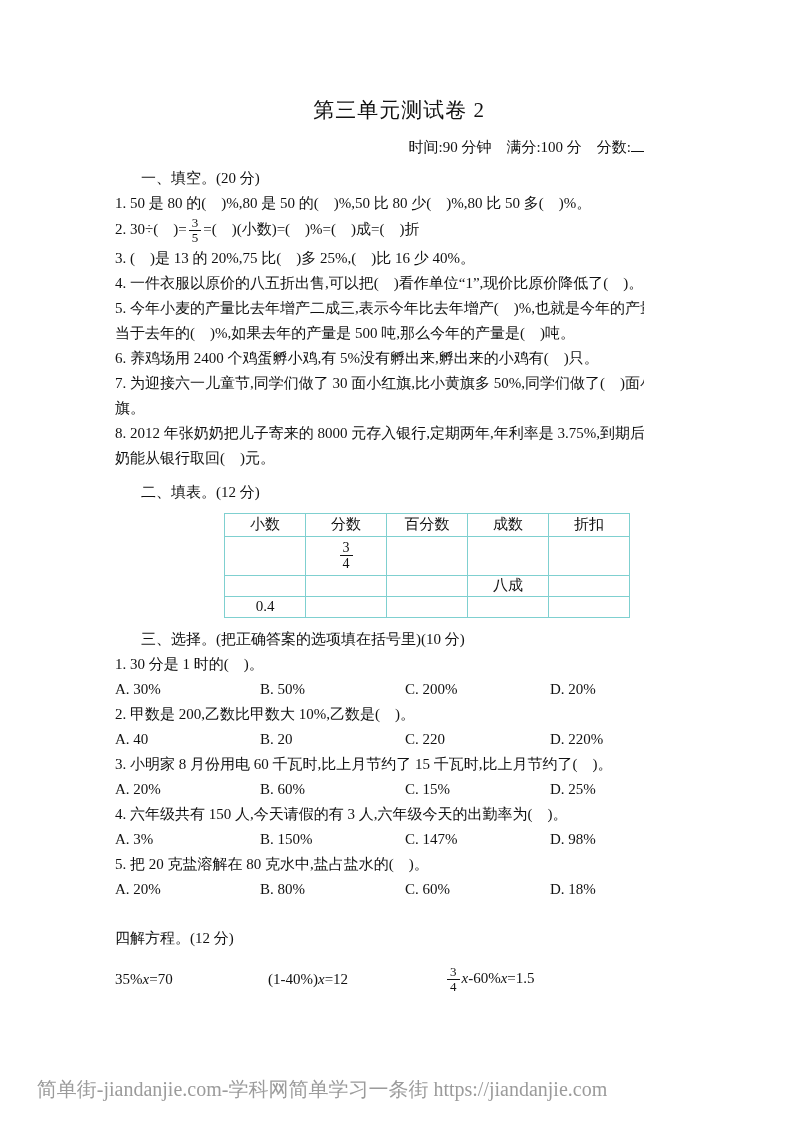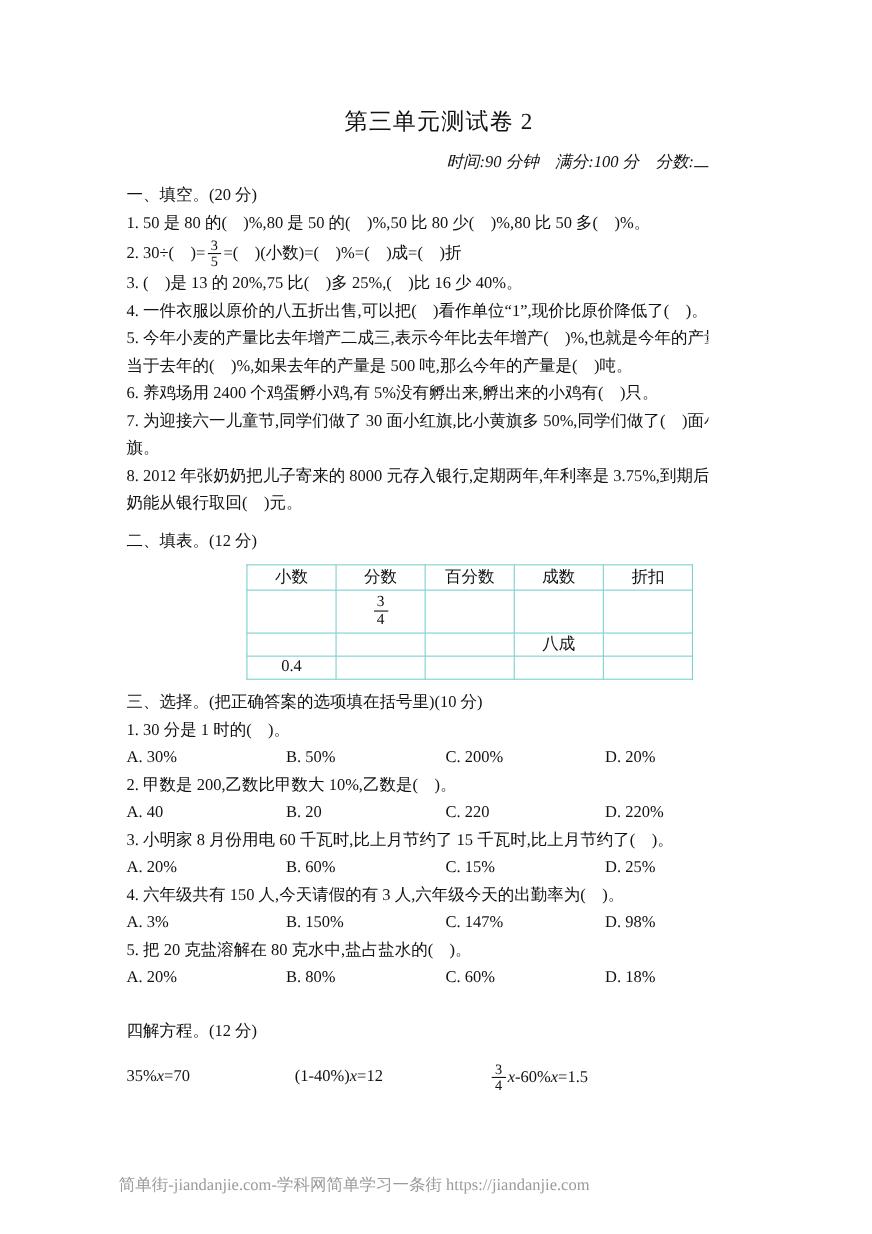--- a/index.html
+++ b/index.html
@@ -1,22 +1,22 @@
 <!DOCTYPE html>
 <html style="--table-border: #7fd0d0; --footer-text: #9b9b9b;"><head>
 <meta charset="utf-8">
 <style>
   html,body{margin:0;padding:0;background:#ffffff;}
   .page{position:relative;width:644px;height:1122px;background:#fff;overflow:hidden;
         font-family:"Liberation Serif","DejaVu Serif",serif;color:#111;}
   .content{position:absolute;left:115px;top:0;width:568px;}
   .title{margin-top:96px;text-align:center;font-size:21px;font-weight:400;letter-spacing:1px;}
-  .meta{margin-top:12px;text-align:right;font-size:15px;font-style:italic;}
+  .meta{margin-top:12px;text-align:right;font-size:15px;}
   .blank-line{display:inline-block;width:52px;height:4px;border-bottom:1px solid #111;}
-  .sec-heading{margin-top:9px;font-size:15px;line-height:25px;}
+  .sec-heading{margin-top:9px;font-size:15px;line-height:25px;margin-left:26px;}
   .q,.stem{font-size:15px;line-height:25px;}
   .frac{display:inline-block;vertical-align:middle;text-align:center;font-size:13px;line-height:1.1;margin:0 2px;}
   .frac .num{display:block;border-bottom:1px solid #111;padding:0 3px;}
   .frac .den{display:block;padding:0 3px;}
   .tbl-wrap{margin:8px 0 4px 83px;padding-left:26px;}
   table.tbl{border-collapse:collapse;}
   .tbl th,.tbl td{border:1px solid var(--table-border,#7fd0d0);width:80px;text-align:center;
         font-weight:400;font-size:15px;padding:0;}
   .tbl .hrow th{height:22px;}
   .tbl .r1 td{height:38px;}
@@ -24,21 +24,21 @@
   .tbl .r3 td{height:20px;}
   .tbl .frac{font-size:14px;}
   .opts{display:flex;font-size:15px;line-height:25px;}
   .opt{width:145px;}
   .opt:last-child{width:auto;}
   .sec4-heading{margin-top:24px;font-size:15px;line-height:25px;}
   .eqrow{display:flex;align-items:center;margin-top:14px;font-size:15px;}
   .eq1{width:153px;}
   .eq2{width:177px;}
   .var{font-style:italic;}
-  .footer{position:absolute;left:0;right:0;bottom:35px;text-align:center;font-size:15px;
+  .footer{position:absolute;left:0;right:0;bottom:19px;text-align:center;font-size:20px;
         color:var(--footer-text,#9b9b9b);}
 </style>
 </head>
 <body>
 
 <div class="page">
   <div class="content">
 
     <h1 class="title">第三单元测试卷 2</h1>
 

